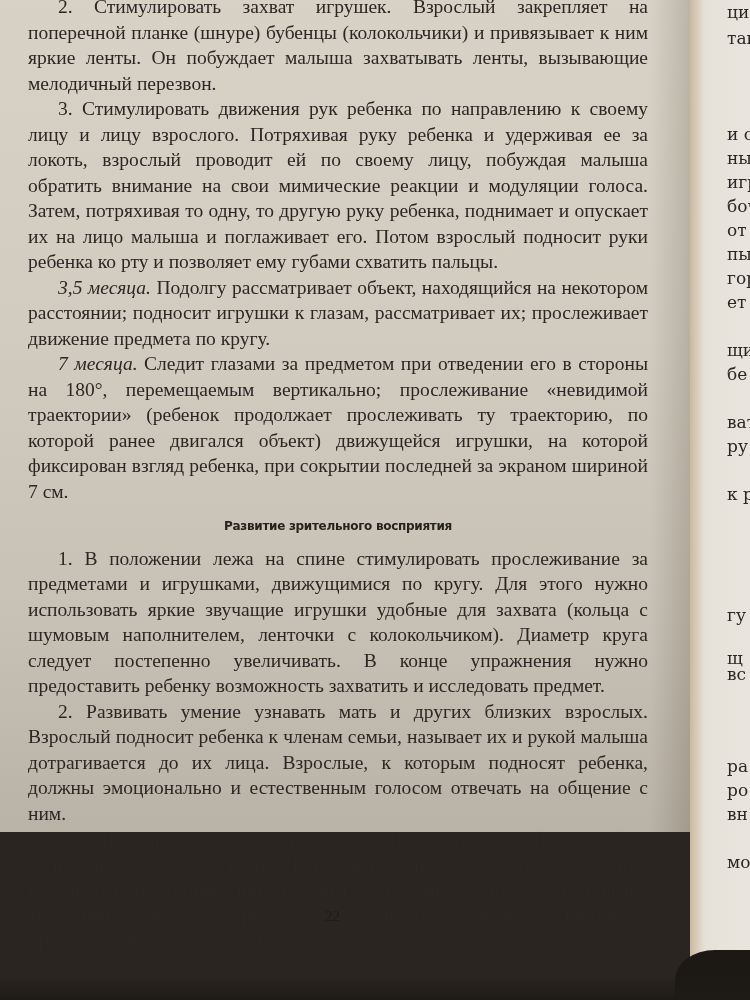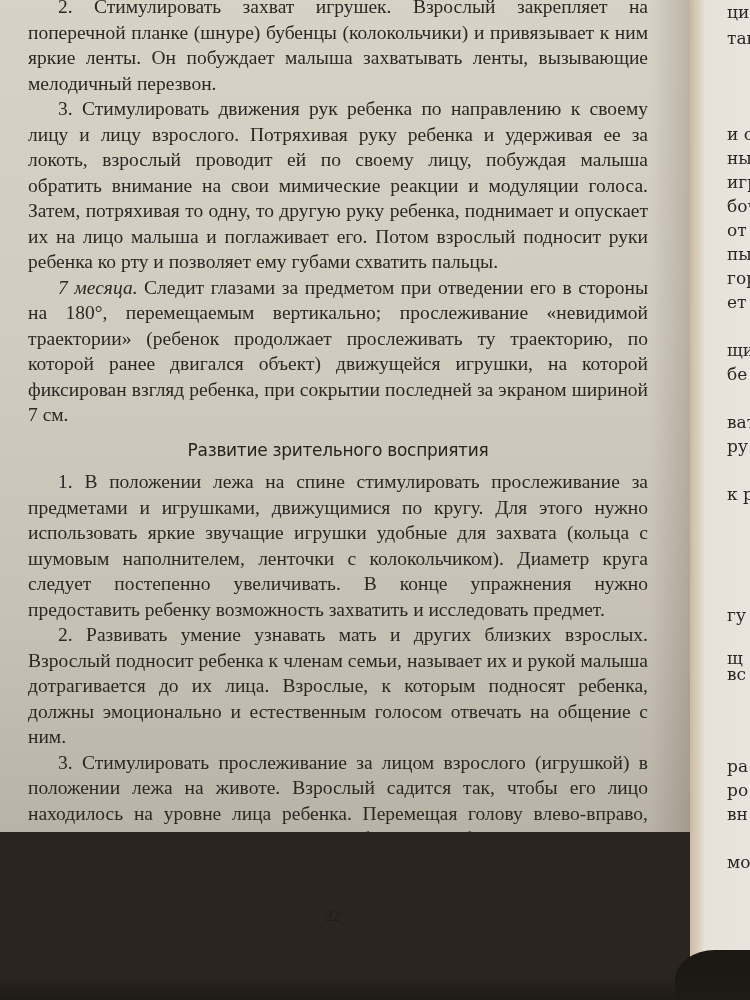--- a/index.html
+++ b/index.html
@@ -33,42 +33,45 @@
     font-size: 19.5px; line-height: 25.5px; color: #2a2724;
     text-align: justify;
   }
   .text p { margin: 0; }
   .indent { text-indent: 30px; }
   .h2 {
     font-family: "DejaVu Sans", sans-serif; font-size: 19px; color: #1f1c19;
     text-align: center; margin: 22px 0 10px 0; letter-spacing: -0.3px;
   }
   .h3 {
-    font-family: "DejaVu Sans", sans-serif; font-size: 17px; color: #26231f;
-    text-align: center; margin: 10px 0 6px 0; letter-spacing: -0.3px;
+    font-family: "DejaVu Sans", sans-serif; font-size: 12px; color: #26231f;
+    text-align: center; margin: 10px 0 6px 0; letter-spacing: -0.3px; font-weight: bold;
   }
   .em { font-style: italic; }
   .page-number {
     position: absolute; left: 325px; top: 908px; font-size: 15px; color: #1f1c19;
   }
   .side-lines {
     position: absolute; left: 727px; top: 0; width: 40px;
     font-size: 17px; color: #2a2724; font-family: "DejaVu Serif", serif;
   }
   .side-lines span { position: absolute; left: 0; white-space: nowrap; }
 </style>
 </head>
 <body>
 
 <div class="page">
   <div class="text">
     <p class="indent">2. Стимулировать захват игрушек. Взрослый закрепляет на поперечной планке (шнуре) бубенцы (колокольчики) и привязывает к ним яркие ленты. Он побуждает малыша захватывать ленты, вызывающие мелодичный перезвон.</p>
     <p class="indent">3. Стимулировать движения рук ребенка по направлению к своему лицу и лицу взрослого. Потряхивая руку ребенка и удерживая ее за локоть, взрослый проводит ей по своему лицу, побуждая малыша обратить внимание на свои мимические реакции и модуляции голоса. Затем, потряхивая то одну, то другую руку ребенка, поднимает и опускает их на лицо малыша и поглаживает его. Потом взрослый подносит руки ребенка ко рту и позволяет ему губами схватить пальцы.</p>
 
 
+    <p class="indent">
+      <span class="em">3,5 месяца.</span><span> Подолгу рассматривает объект, находящийся на некотором расстоянии; подносит игрушки к глазам, рассматривает их; прослеживает движение предмета по кругу.</span>
+    </p>
     <p class="indent">
       <span class="em">7 месяца.</span><span> Следит глазами за предметом при отведении его в стороны на 180°, перемещаемым вертикально; прослеживание «невидимой траектории» (ребенок продолжает прослеживать ту траекторию, по которой ранее двигался объект) движущейся игрушки, на которой фиксирован взгляд ребенка, при сокрытии последней за экраном шириной 7 см.</span>
     </p>
 
     <div class="h3">Развитие зрительного восприятия</div>
 
     <p class="indent">1. В положении лежа на спине стимулировать прослеживание за предметами и игрушками, движущимися по кругу. Для этого нужно использовать яркие звучащие игрушки удобные для захвата (кольца с шумовым наполнителем, ленточки с колокольчиком). Диаметр круга следует постепенно увеличивать. В конце упражнения нужно предоставить ребенку возможность захватить и исследовать предмет.</p>
     <p class="indent">2. Развивать умение узнавать мать и других близких взрослых. Взрослый подносит ребенка к членам семьи, называет их и рукой малыша дотрагивается до их лица. Взрослые, к которым подносят ребенка, должны эмоционально и естественным голосом отвечать на общение с ним.</p>
     <p class="indent">3. Стимулировать прослеживание за лицом взрослого (игрушкой) в положении лежа на животе. Взрослый садится так, чтобы его лицо находилось на уровне лица ребенка. Перемещая голову влево-вправо, вверх-вниз, он разговаривает с ребенком, добиваясь устойчивого прослеживания за своим лицом.</p>
   </div>

